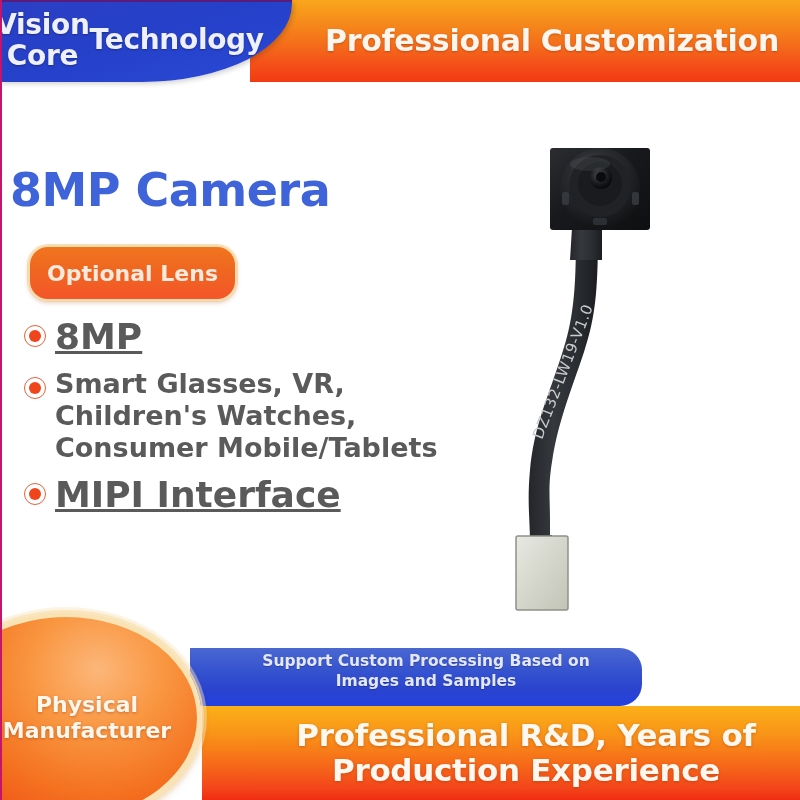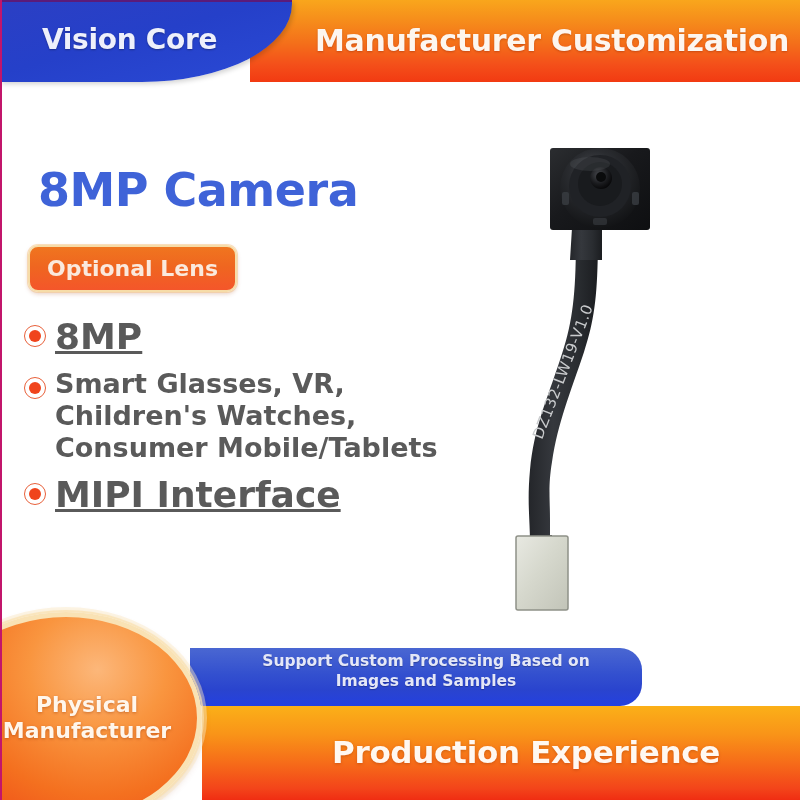--- a/index.html
+++ b/index.html
@@ -68,31 +68,31 @@
     font-weight: bold;
     line-height: 1.12;
     text-align: center;
     letter-spacing: -0.3px;
     text-shadow: 0 1px 2px rgba(0,0,0,0.30);
   }
 
   
   .product-title {
     position: absolute;
-    left: 36px; top: 163px;
+    left: 8px; top: 163px;
     font-size: 46px;
     font-weight: bold;
     color: #3f63d8;
     letter-spacing: -0.5px;
   }
   .badge {
     position: absolute;
     left: 26px; top: 245px;
-    width: 209px; height: 47px;
-    border-radius: 10px;
+    width: 209px; height: 56px;
+    border-radius: 20px;
     background: linear-gradient(180deg, #f0751f 0%, #ef6620 45%, #f4562a 100%);
     border: 2px solid #f6dca8;
     box-shadow: 0 0 0 1px rgba(245,200,140,0.55), 0 2px 4px rgba(160,60,10,0.25);
     display: flex;
     align-items: center;
     justify-content: center;
     color: #fae9dd;
     font-size: 22px;
     font-weight: bold;
     box-sizing: border-box;
@@ -213,25 +213,26 @@
   }
 </style>
 </head>
 <body>
 
 <div id="poster">
 
   <div class="header-wrap">
     <div class="header-orange"></div>
     <div class="header-orange-text">
-      <span>Manufacturer Customization</span>
+      <span>Professional Customization</span>
     </div>
     <div class="header-blue"></div>
     <div class="header-blue-text">
       <span>Vision Core</span>
+      <span>Technology</span>
     </div>
   </div>
 
   <div class="product-title">8MP Camera</div>
 
   <div class="badge">
     <span>Optional Lens</span>
   </div>
 
   <div class="features">
@@ -314,20 +315,21 @@
 
       <ellipse cx="100" cy="24" rx="20" ry="7" fill="#5a5e64" opacity="0.25"></ellipse>
     </svg>
   </div>
 
   <div class="bottom-blue">
     <span>Support Custom Processing Based on Images and Samples</span>
   </div>
 
   <div class="bottom-orange">
+    <span>Professional R&amp;D, Years of</span>
     <span>Production Experience</span>
   </div>
 
   <div class="oval">
     <span>Physical</span>
     <span>Manufacturer</span>
   </div>
 
 </div>
 

